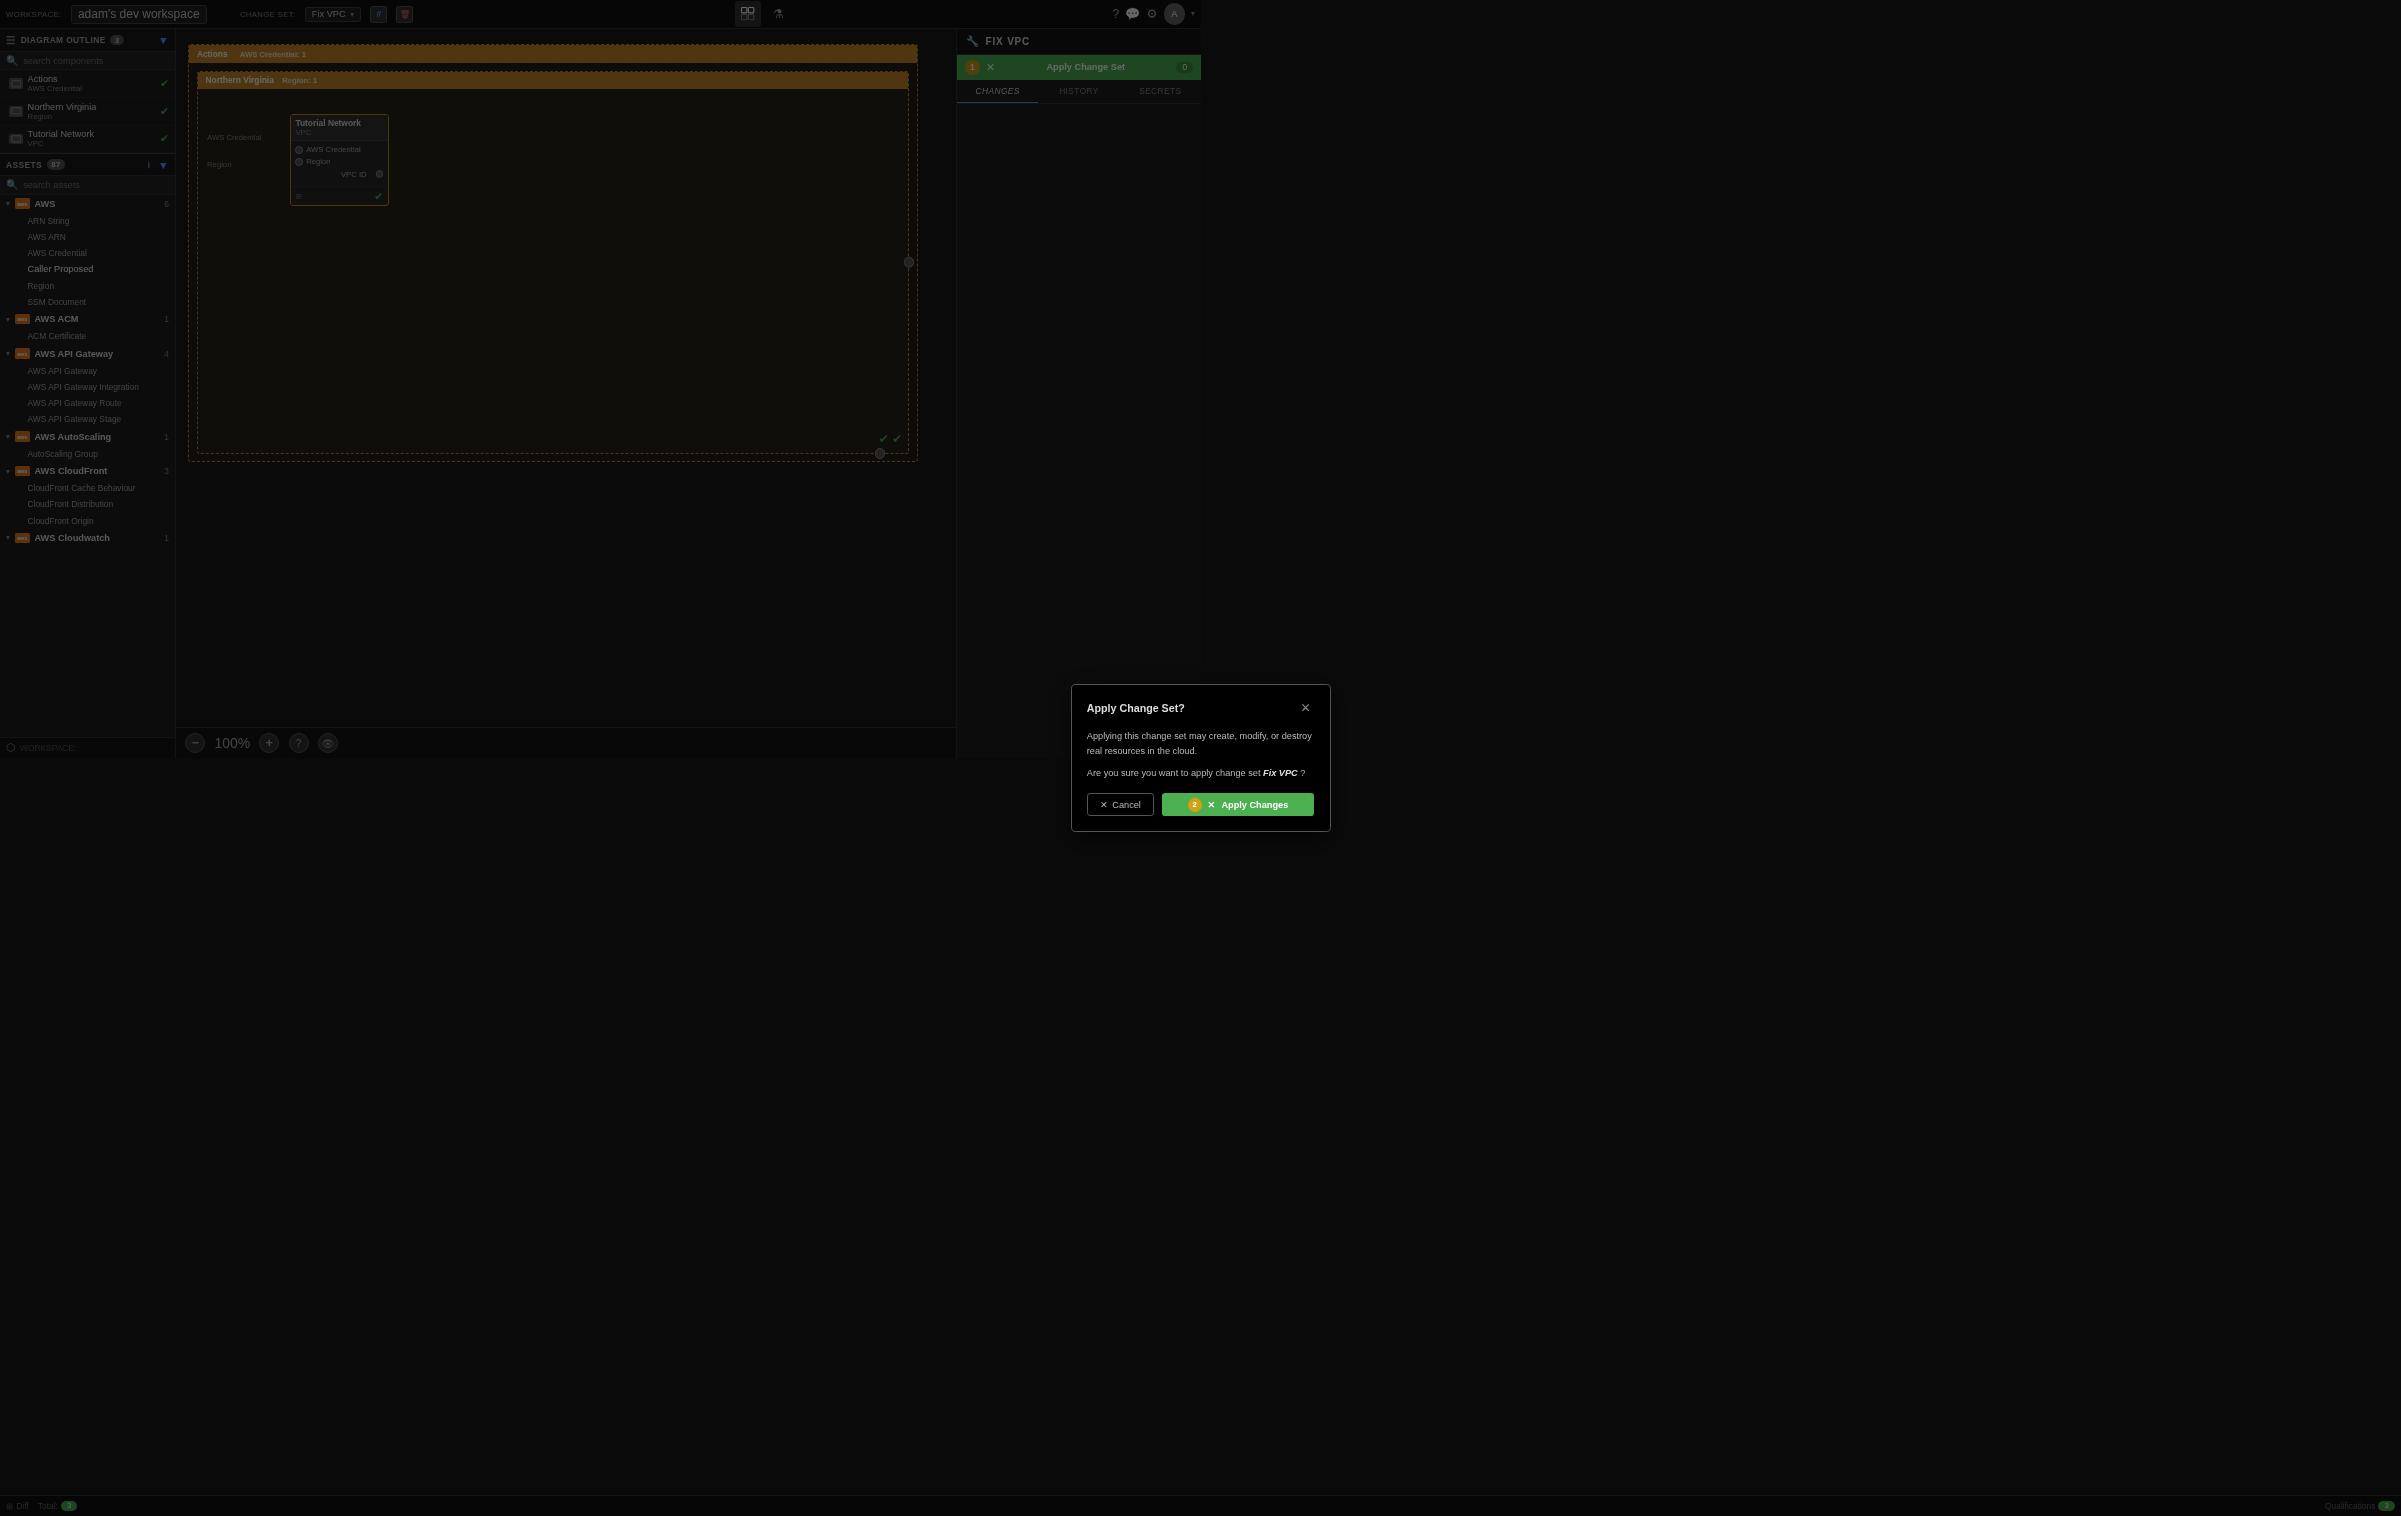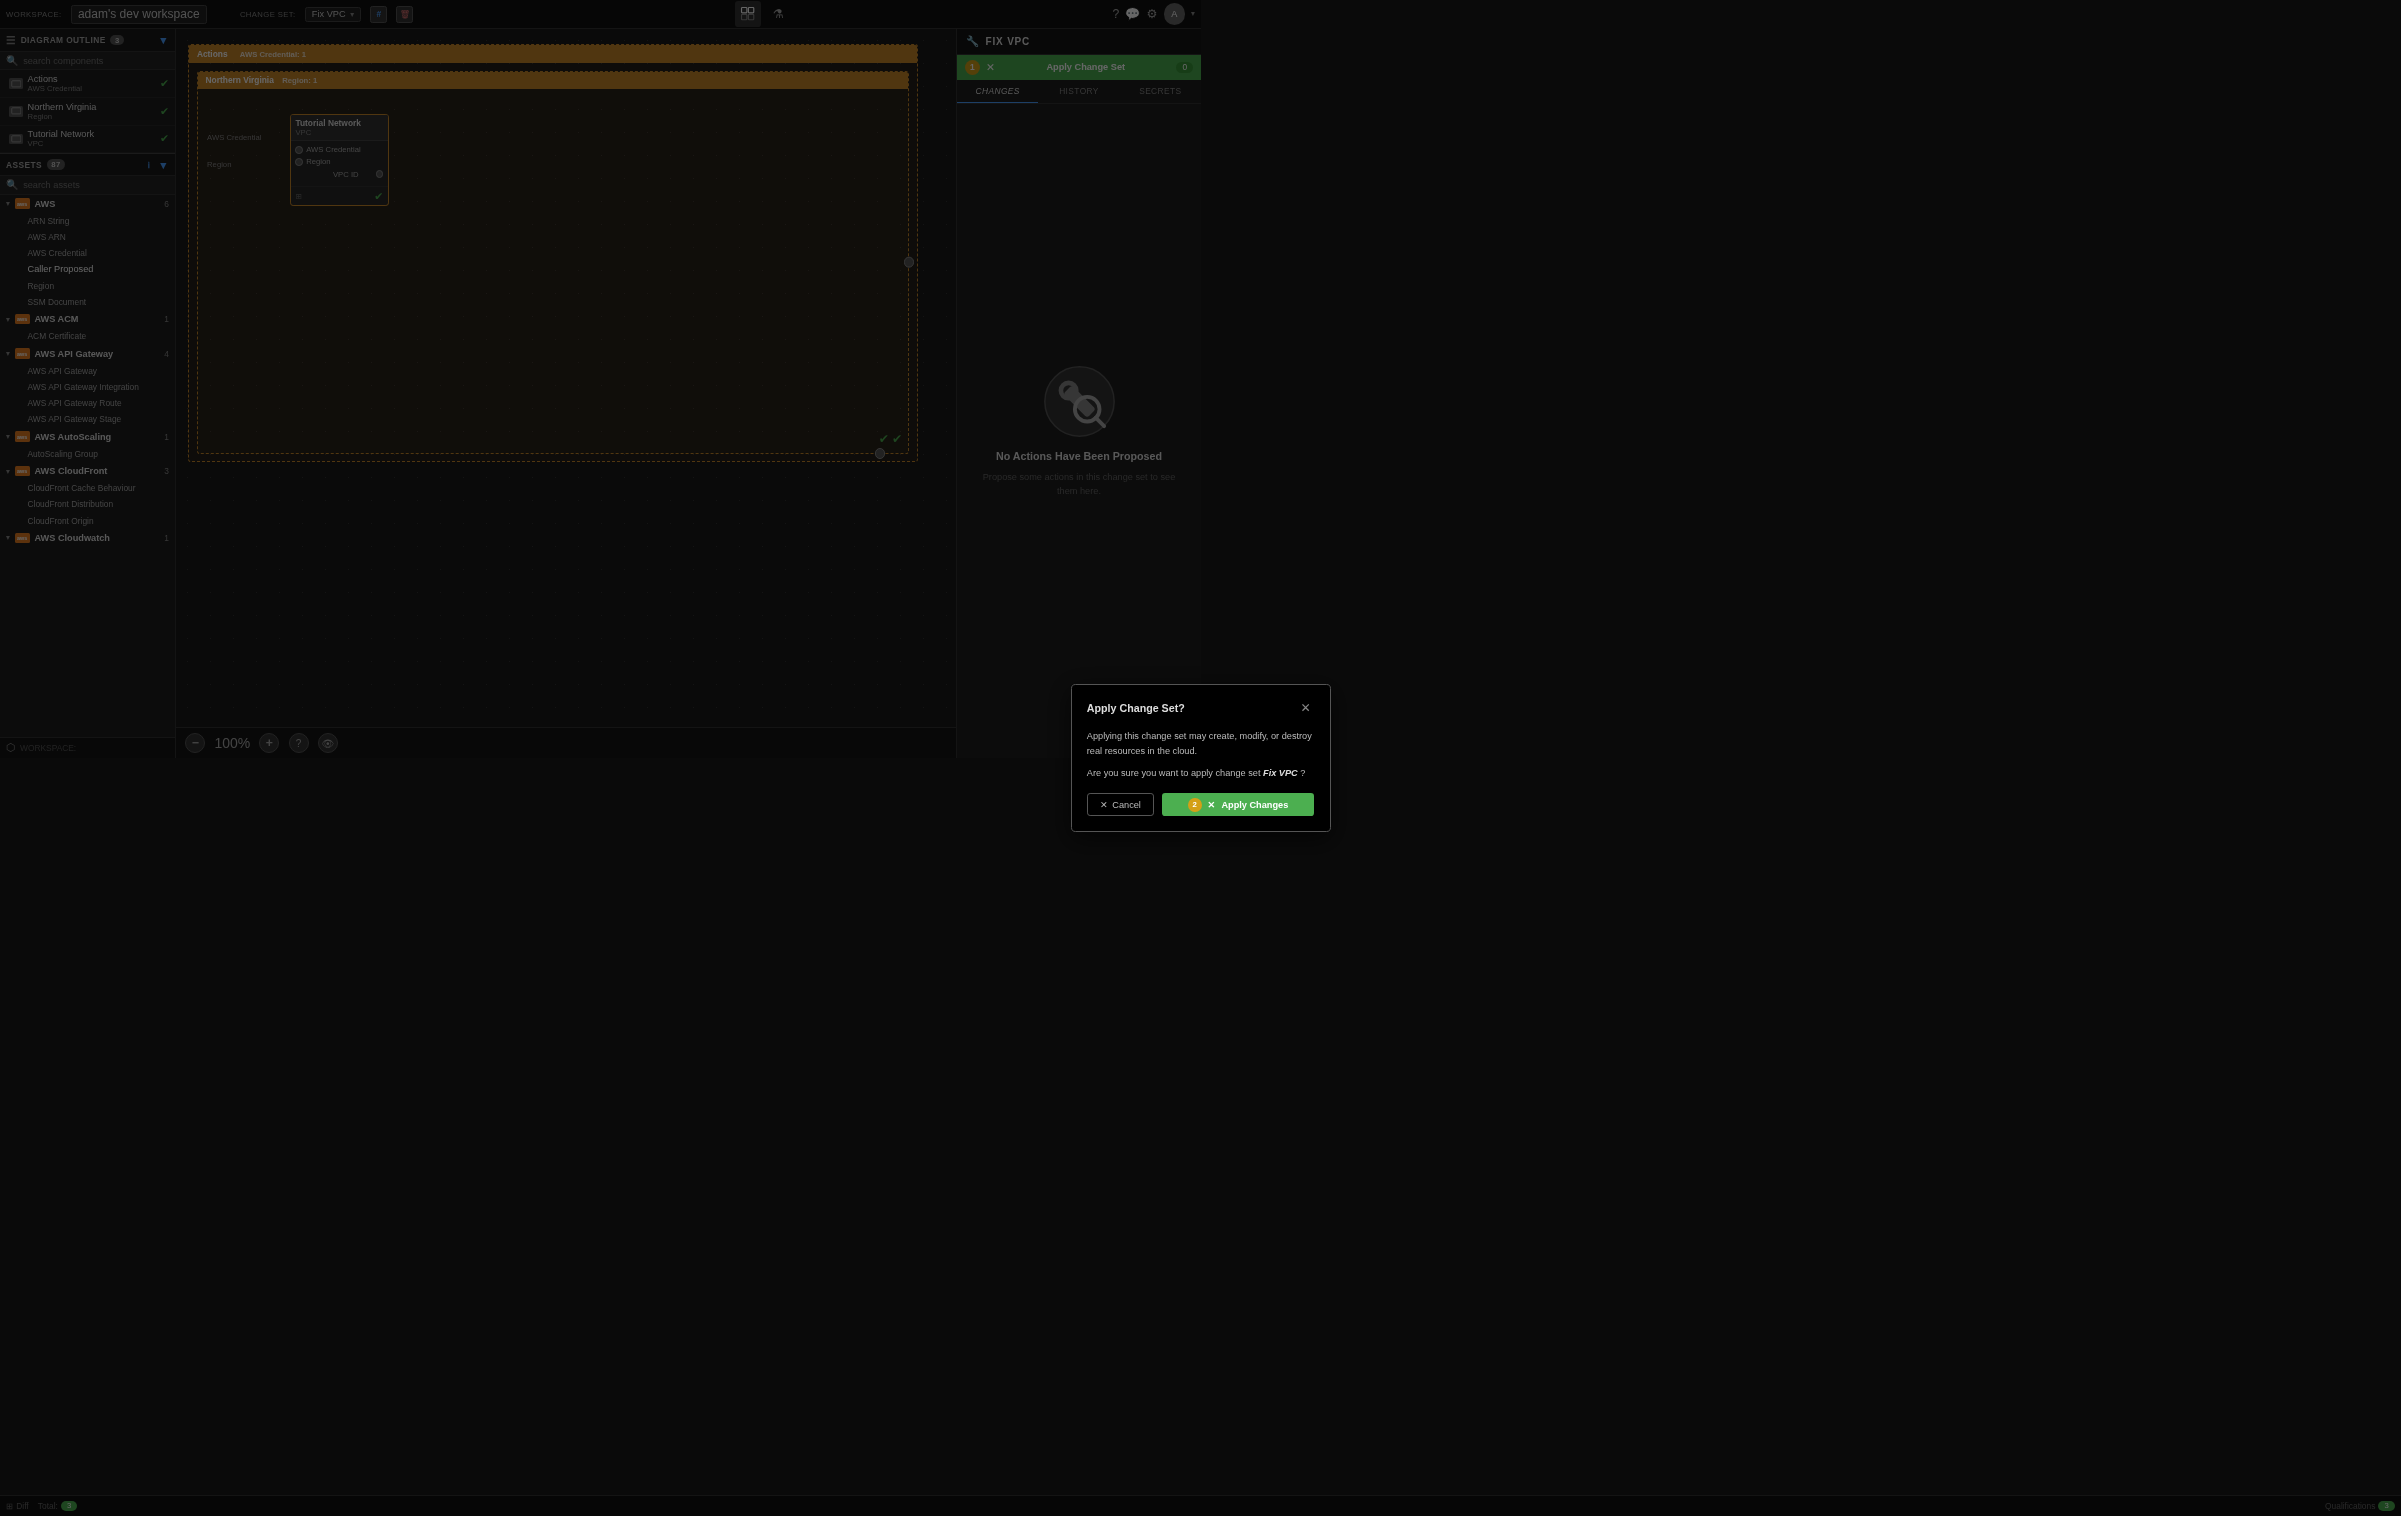--- a/index.html
+++ b/index.html
@@ -310,21 +310,21 @@
             </div>
             <div style="padding:4.6px;">
               <div style="display:flex;align-items:center;gap:3.1px;margin-bottom:3.1px;">
                 <div style="width:7.7px;height:7.7px;border-radius:50%;background:#555;border:0.8px solid #888;flex-shrink:0;"></div>
                 <span style="font-size:7.7px;color:#aaa;">AWS Credential</span>
               </div>
               <div style="display:flex;align-items:center;gap:3.1px;margin-bottom:3.1px;">
                 <div style="width:7.7px;height:7.7px;border-radius:50%;background:#555;border:0.8px solid #888;flex-shrink:0;"></div>
                 <span style="font-size:7.7px;color:#aaa;">Region</span>
               </div>
-              <div style="display:flex;align-items:center;justify-content:flex-end;gap:17px;margin-bottom:3.1px;">
+              <div style="display:flex;align-items:center;justify-content:flex-end;gap:9px;margin-bottom:3.1px;">
                 <span style="font-size:7.7px;color:#aaa;">VPC ID</span>
                 <div style="width:7.7px;height:7.7px;border-radius:50%;background:#555;border:0.8px solid #888;flex-shrink:0;"></div>
               </div>
             </div>
             <div style="display:flex;justify-content:space-between;align-items:center;padding:2.3px 4.6px;border-top:0.8px solid #333;">
               <span style="color:#666;font-size:7.7px;cursor:pointer;">⊞</span>
               <span style="color:#4caf50;font-size:10.7px;">✔</span>
             </div>
           </div>
 
@@ -362,38 +362,20 @@
       <span class="apply-btn-text">Apply Change Set</span>
       <span class="apply-btn-count">0</span>
     </div>
 
     <div class="panel-tabs">
       <div class="panel-tab active">CHANGES</div>
       <div class="panel-tab">HISTORY</div>
       <div class="panel-tab">SECRETS</div>
     </div>
 
-    <div class="no-actions">
-
-      <div style="position:relative;width:77px;height:77px;">
-        <svg width="77" height="77" viewBox="0 0 100 100">
-          <circle cx="50" cy="50" r="45" fill="#333" stroke="#555" stroke-width="2"></circle>
-
-          <g transform="translate(20,20) rotate(-45, 30, 30)">
-            <rect x="22" y="8" width="16" height="44" rx="4" fill="#888"></rect>
-            <circle cx="30" cy="10" r="10" fill="none" stroke="#888" stroke-width="6"></circle>
-          </g>
-
-          <circle cx="60" cy="60" r="16" fill="none" stroke="#aaa" stroke-width="5"></circle>
-          <line x1="71" y1="71" x2="82" y2="82" stroke="#aaa" stroke-width="5" stroke-linecap="round"></line>
-        </svg>
-      </div>
-      <div class="no-actions-title">No Actions Have Been Proposed</div>
-      <div class="no-actions-desc">Propose some actions in this change set to see them here.</div>
-    </div>
   </div>
 </div>
 
 <div class="modal-overlay">
   <div class="modal">
     <div class="modal-header">
       <span class="modal-title">Apply Change Set?</span>
       <div class="modal-close">✕</div>
     </div>
     <div class="modal-body">

